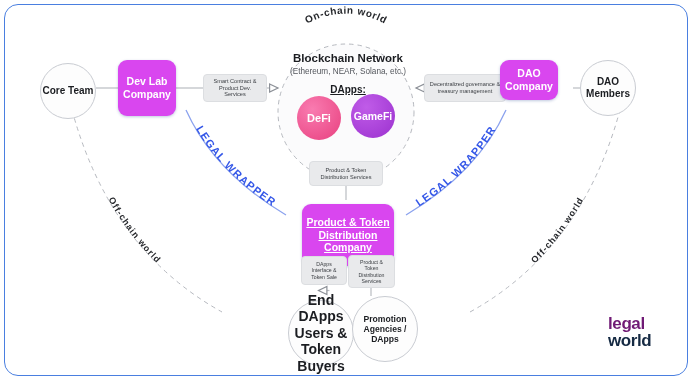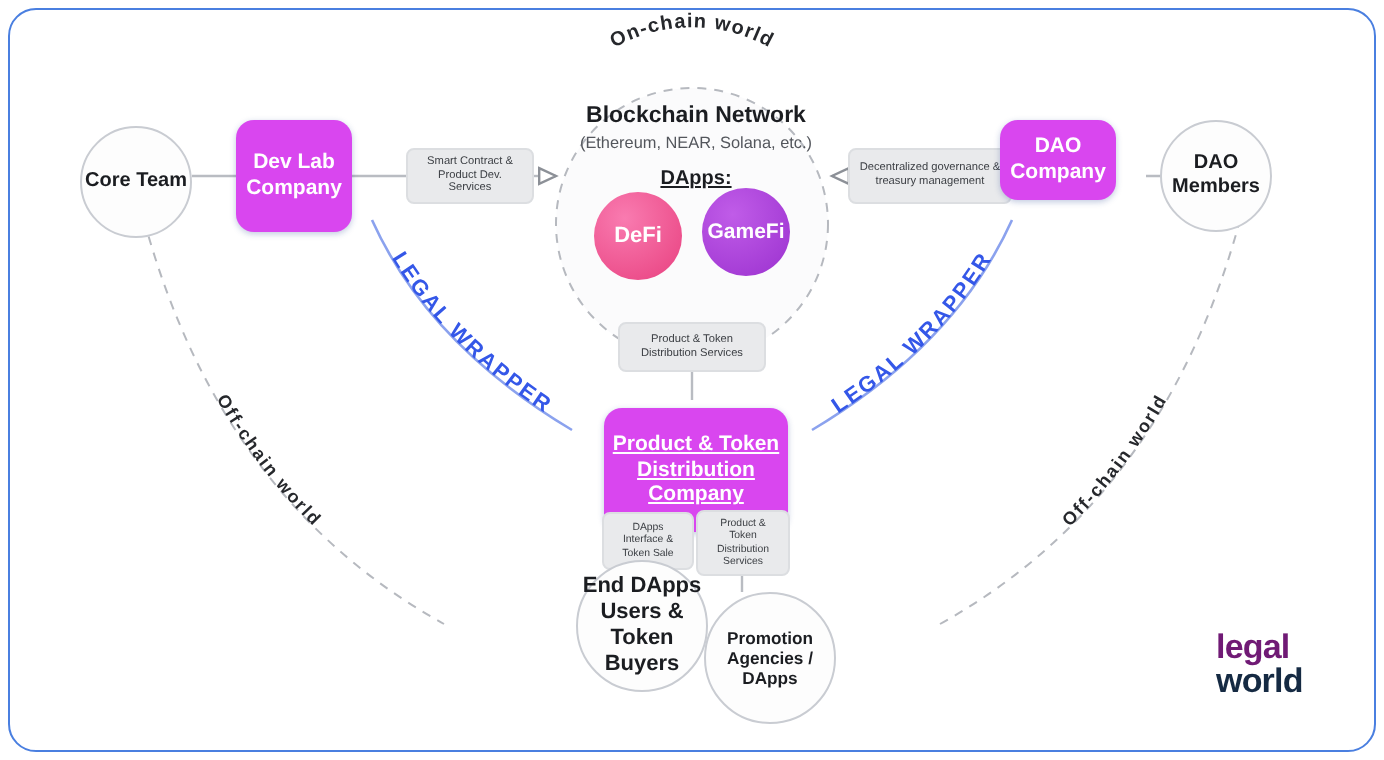--- a/index.html
+++ b/index.html
@@ -195,21 +195,21 @@
   </div>
 
   <div class="node gray-label" style="left:301px;top:256px;width:46px;height:29px;font-size:5.2px;">
     <span>DApps Interface &amp; Token Sale</span>
   </div>
 
   <div class="node gray-label" style="left:348px;top:255px;width:47px;height:33px;font-size:5.2px;">
     <span>Product &amp; Token Distribution Services</span>
   </div>
 
-  <div class="node circle-node" style="left:288px;top:280px;width:66px;height:66px;font-size:11px;">
+  <div class="node circle-node" style="left:288px;top:300px;width:66px;height:66px;font-size:14px;">
     <span>End DApps Users &amp; Token Buyers</span>
   </div>
 
   <div class="node circle-node" style="left:352px;top:296px;width:66px;height:66px;font-size:8.6px;">
     <span>Promotion Agencies / DApps</span>
   </div>
 
   <div class="logo">
     <span class="l1">legal</span>
     <span class="l2">world</span>

